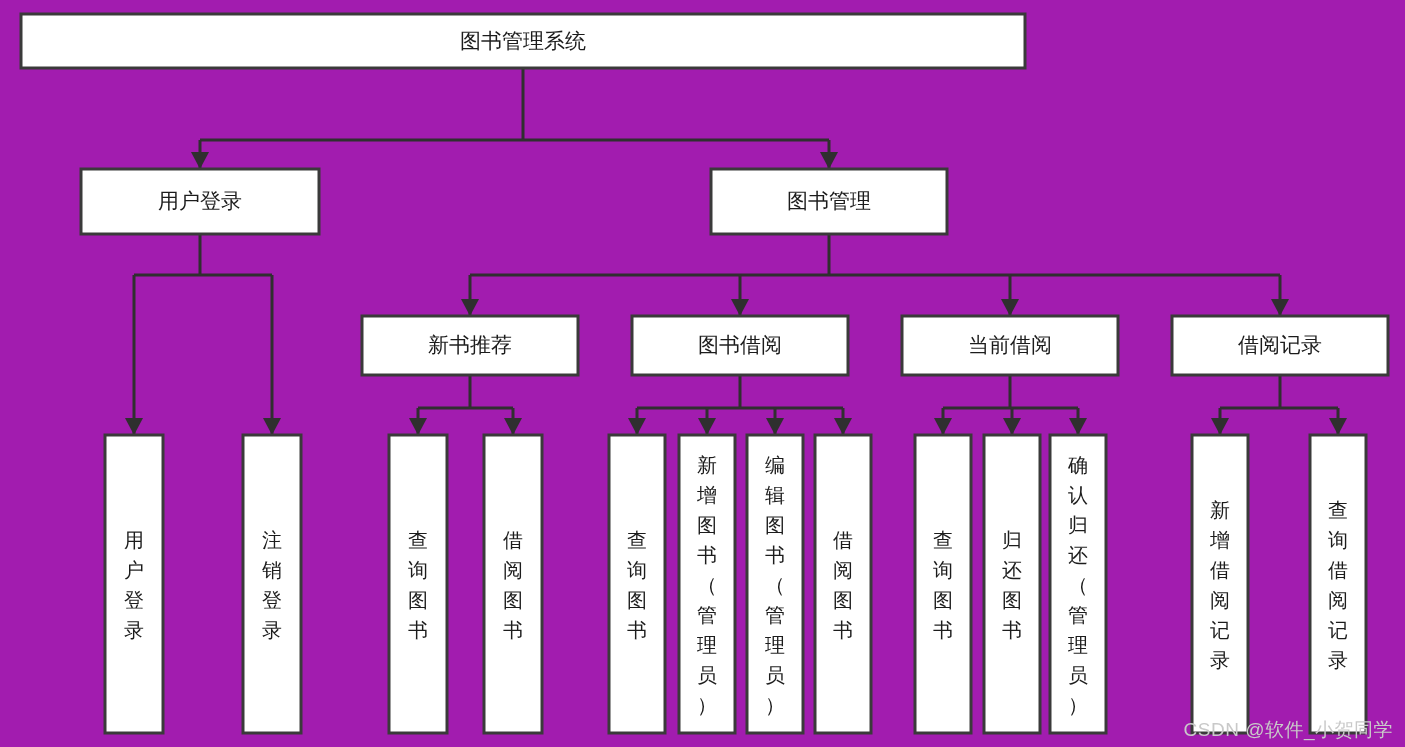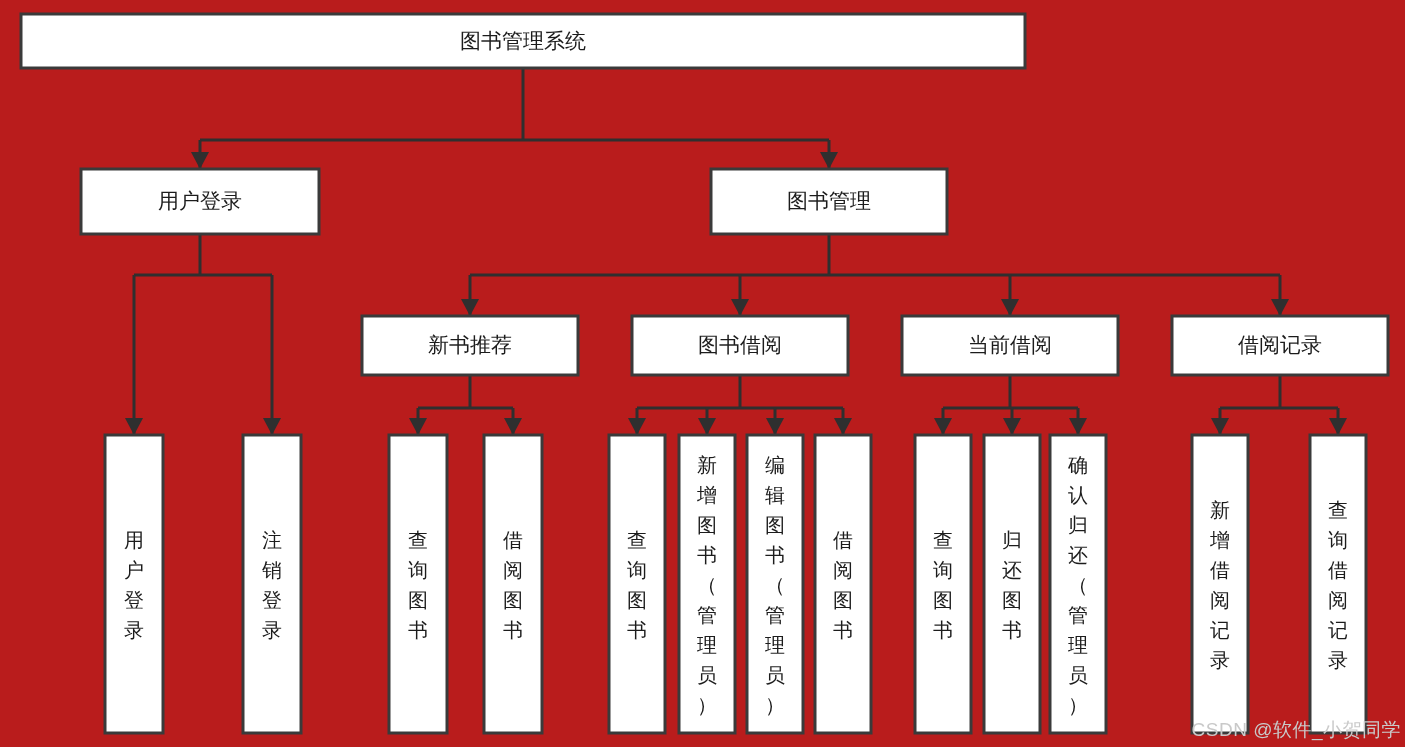--- a/index.html
+++ b/index.html
@@ -10,21 +10,21 @@
   body {
     width: 1405px;
     height: 747px;
     font-family: "Liberation Sans", "DejaVu Sans", sans-serif;
     overflow: hidden;
   }
   #diagram-root {
     position: relative;
     width: 1405px;
     height: 747px;
-    background: #b91c1c;
+    background: #a21caf;
   }
   svg.diagram-canvas {
     position: absolute;
     left: 0;
     top: 0;
     width: 1405px;
     height: 747px;
   }
   .node-box {
     fill: #ffffff;
@@ -49,21 +49,21 @@
     dominant-baseline: middle;
   }
   .node-label-v {
     font-family: "Liberation Sans", "DejaVu Sans", sans-serif;
     font-size: 20px;
     fill: #1c1c1c;
     text-anchor: middle;
   }
   .watermark-text {
     position: absolute;
-    right: 4px;
+    right: 12px;
     bottom: 4px;
     font-family: "Liberation Sans", "DejaVu Sans", sans-serif;
     font-size: 19px;
     color: #c9c9c9;
     white-space: nowrap;
     letter-spacing: 0.5px;
   }
 </style>
 </head>
 <body>

